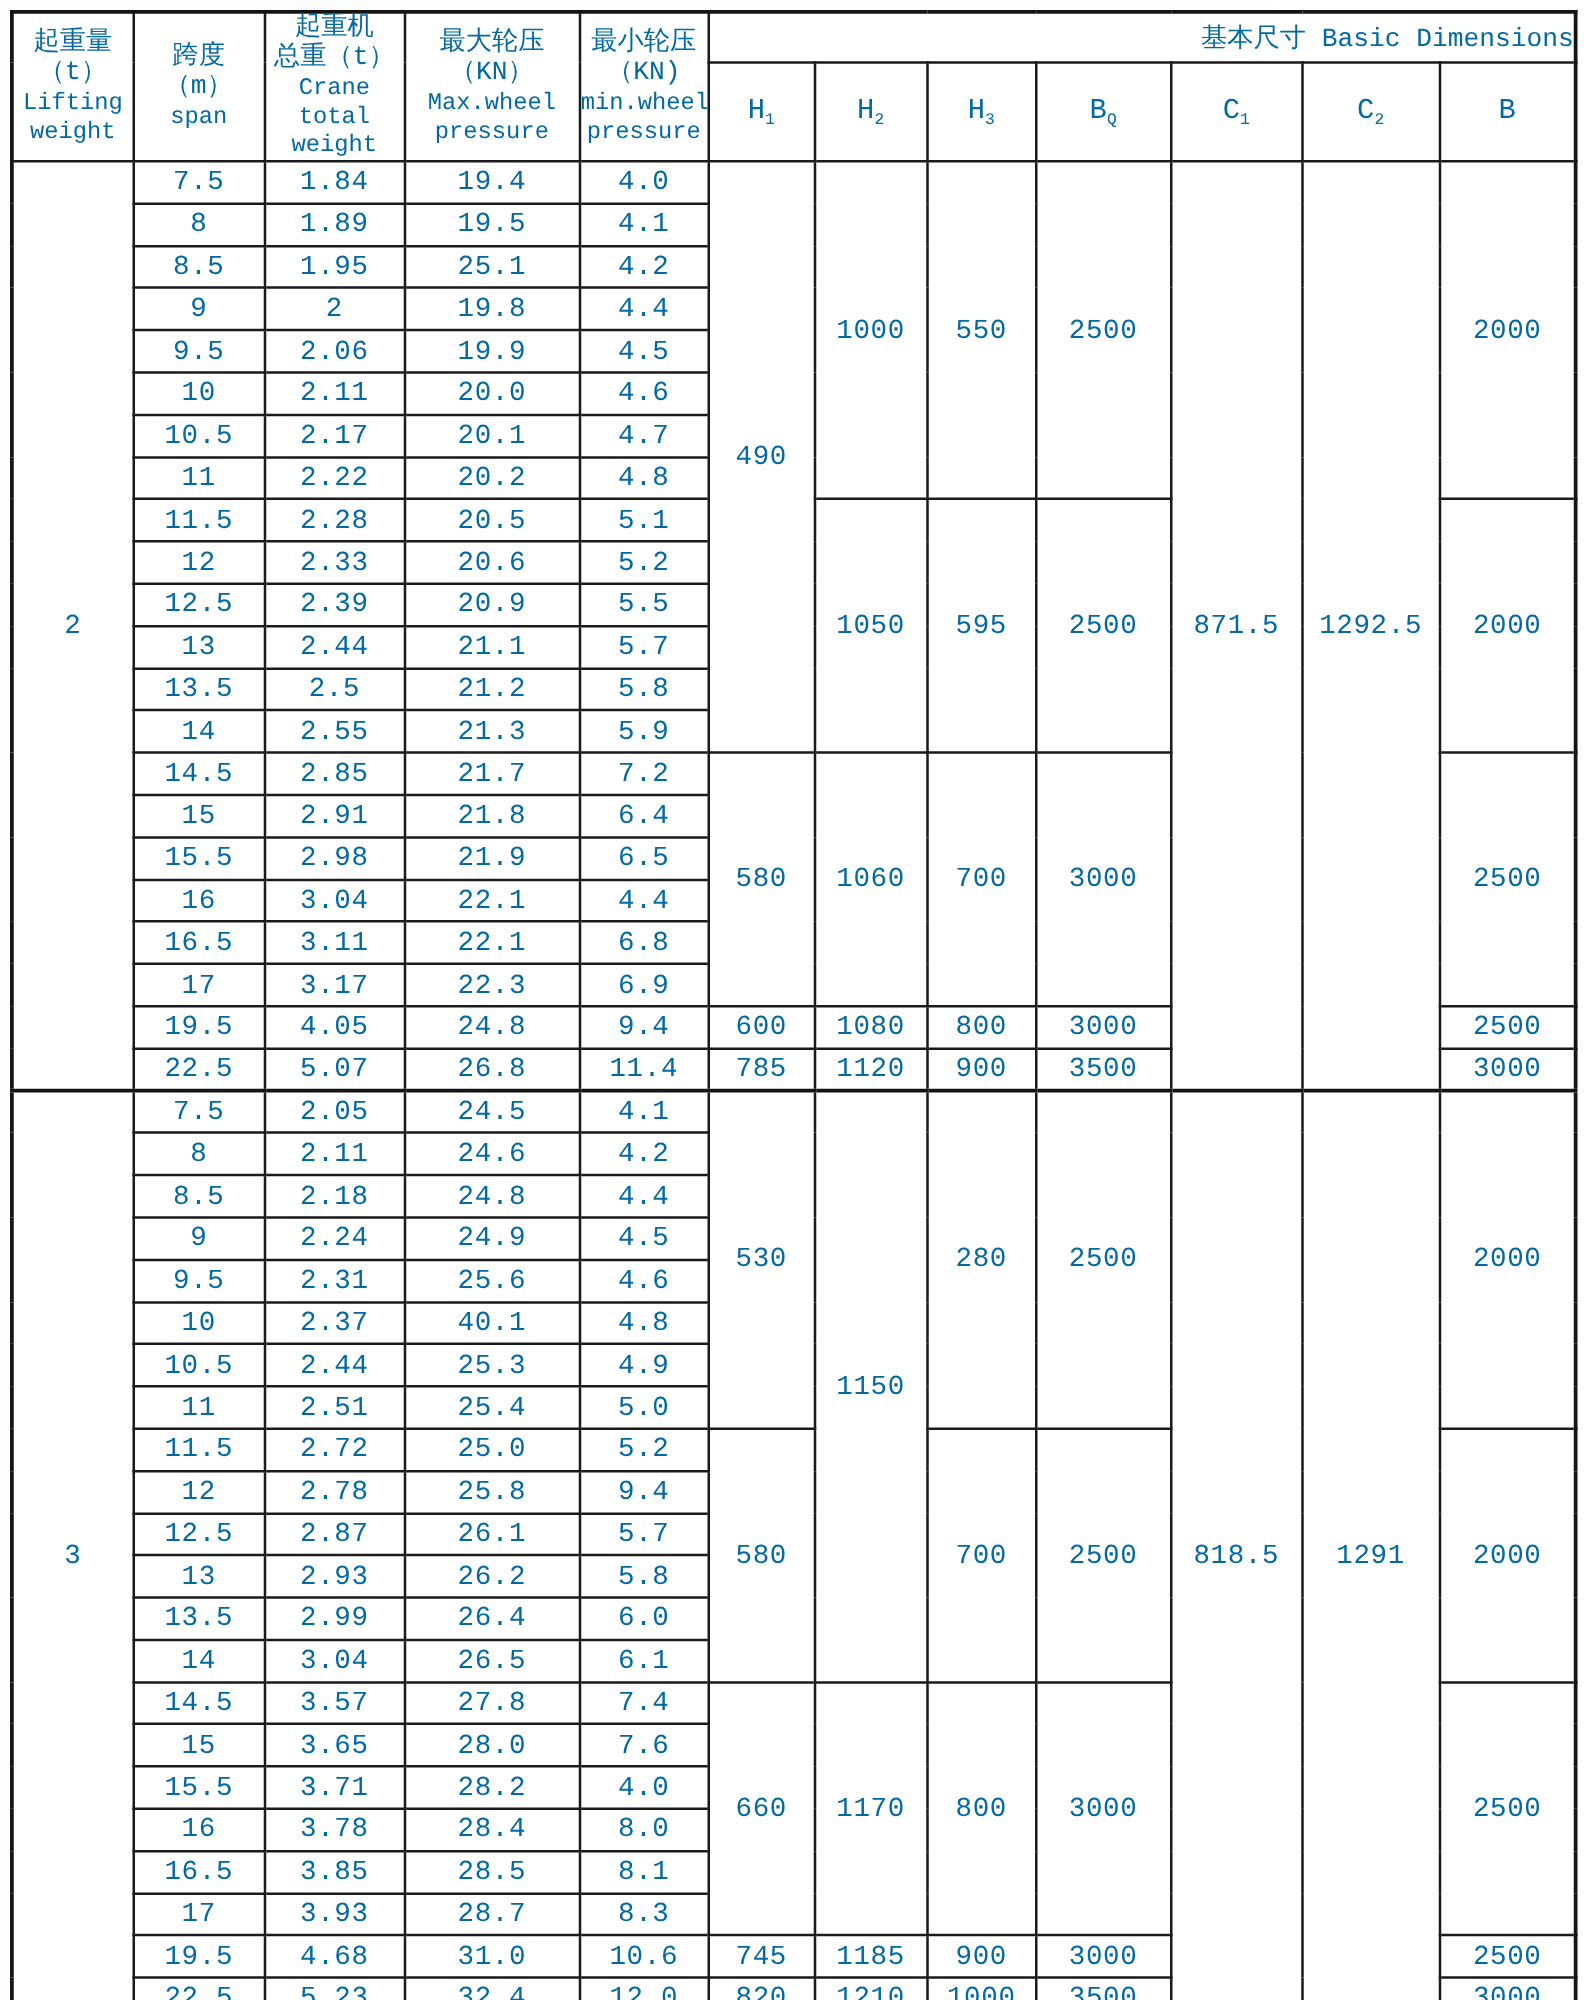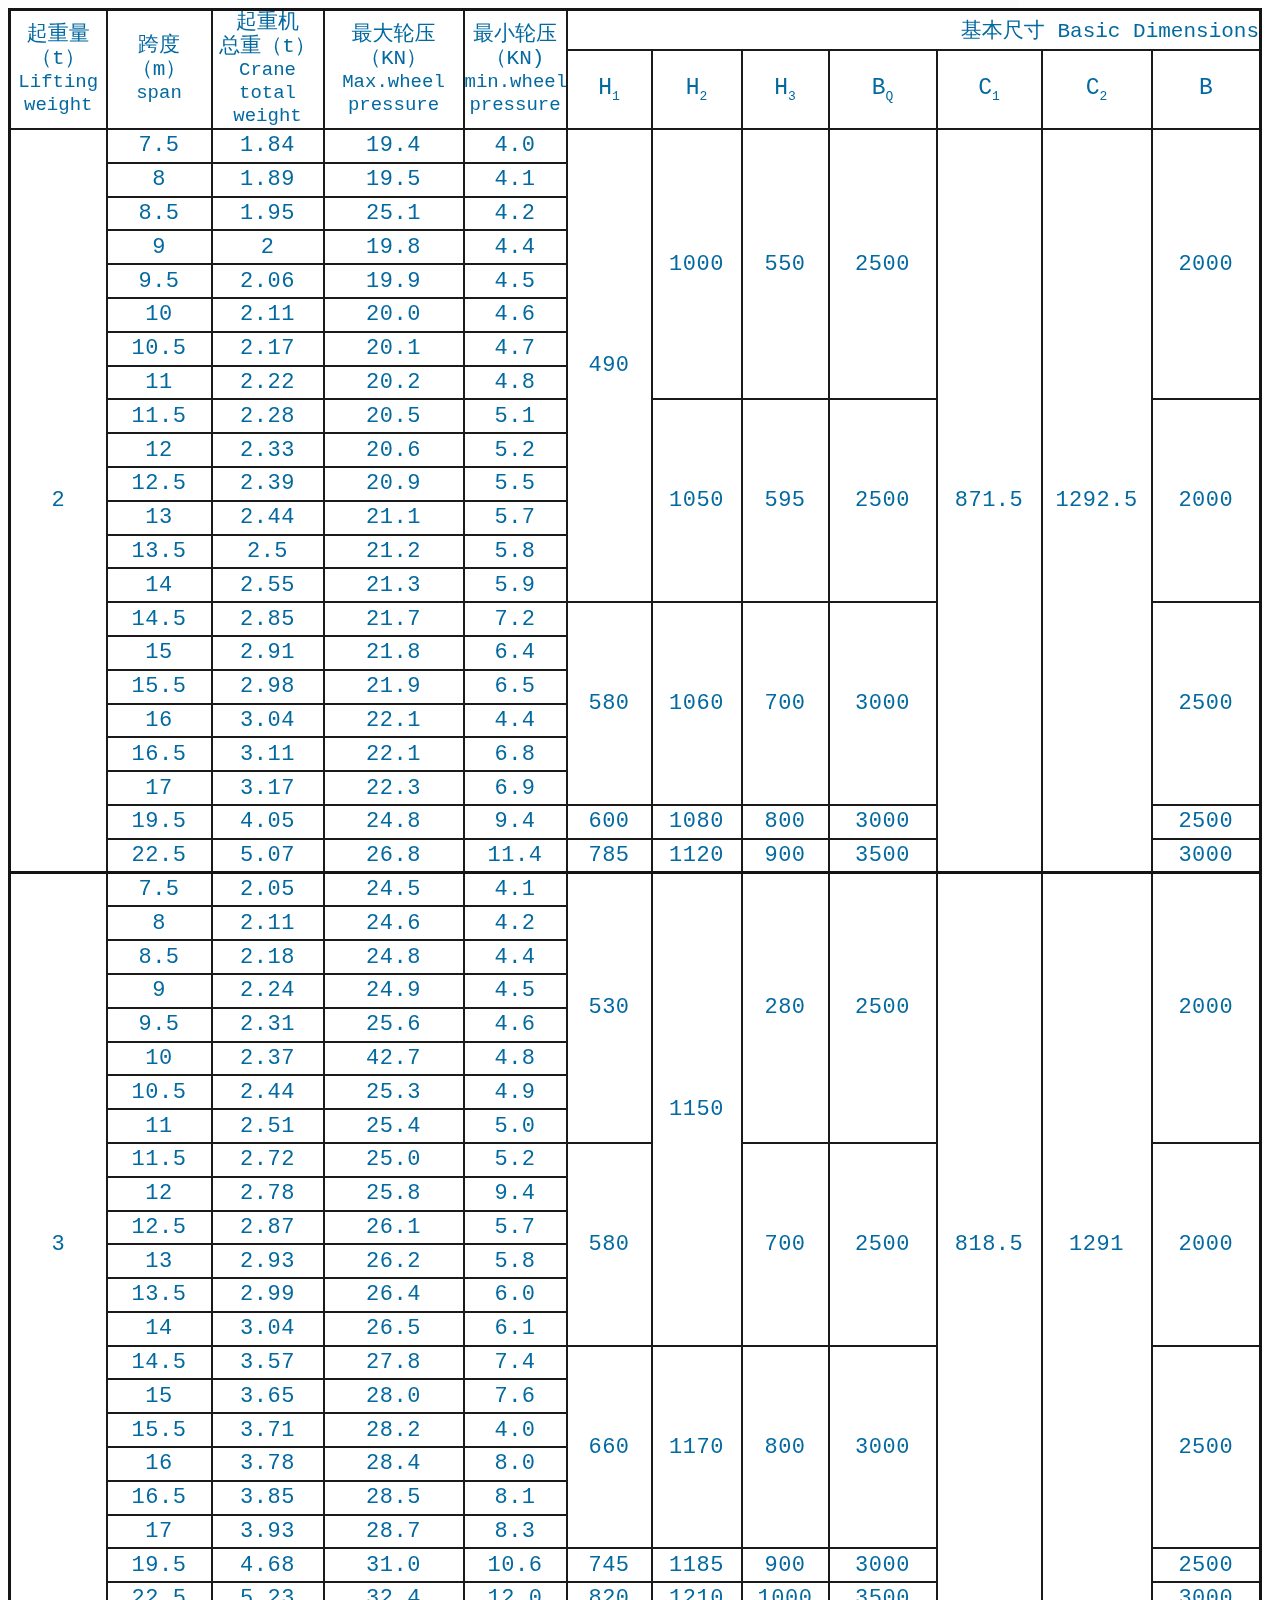--- a/index.html
+++ b/index.html
@@ -287,21 +287,21 @@
         </tr>
         <tr>
           <td class="num">9.5</td>
           <td class="num">2.31</td>
           <td class="num">25.6</td>
           <td class="num">4.6</td>
         </tr>
         <tr>
           <td class="num">10</td>
           <td class="num">2.37</td>
-          <td class="num">42.7</td>
+          <td class="num">40.1</td>
           <td class="num">4.8</td>
         </tr>
         <tr>
           <td class="num">10.5</td>
           <td class="num">2.44</td>
           <td class="num">25.3</td>
           <td class="num">4.9</td>
         </tr>
         <tr>
           <td class="num">11</td>

